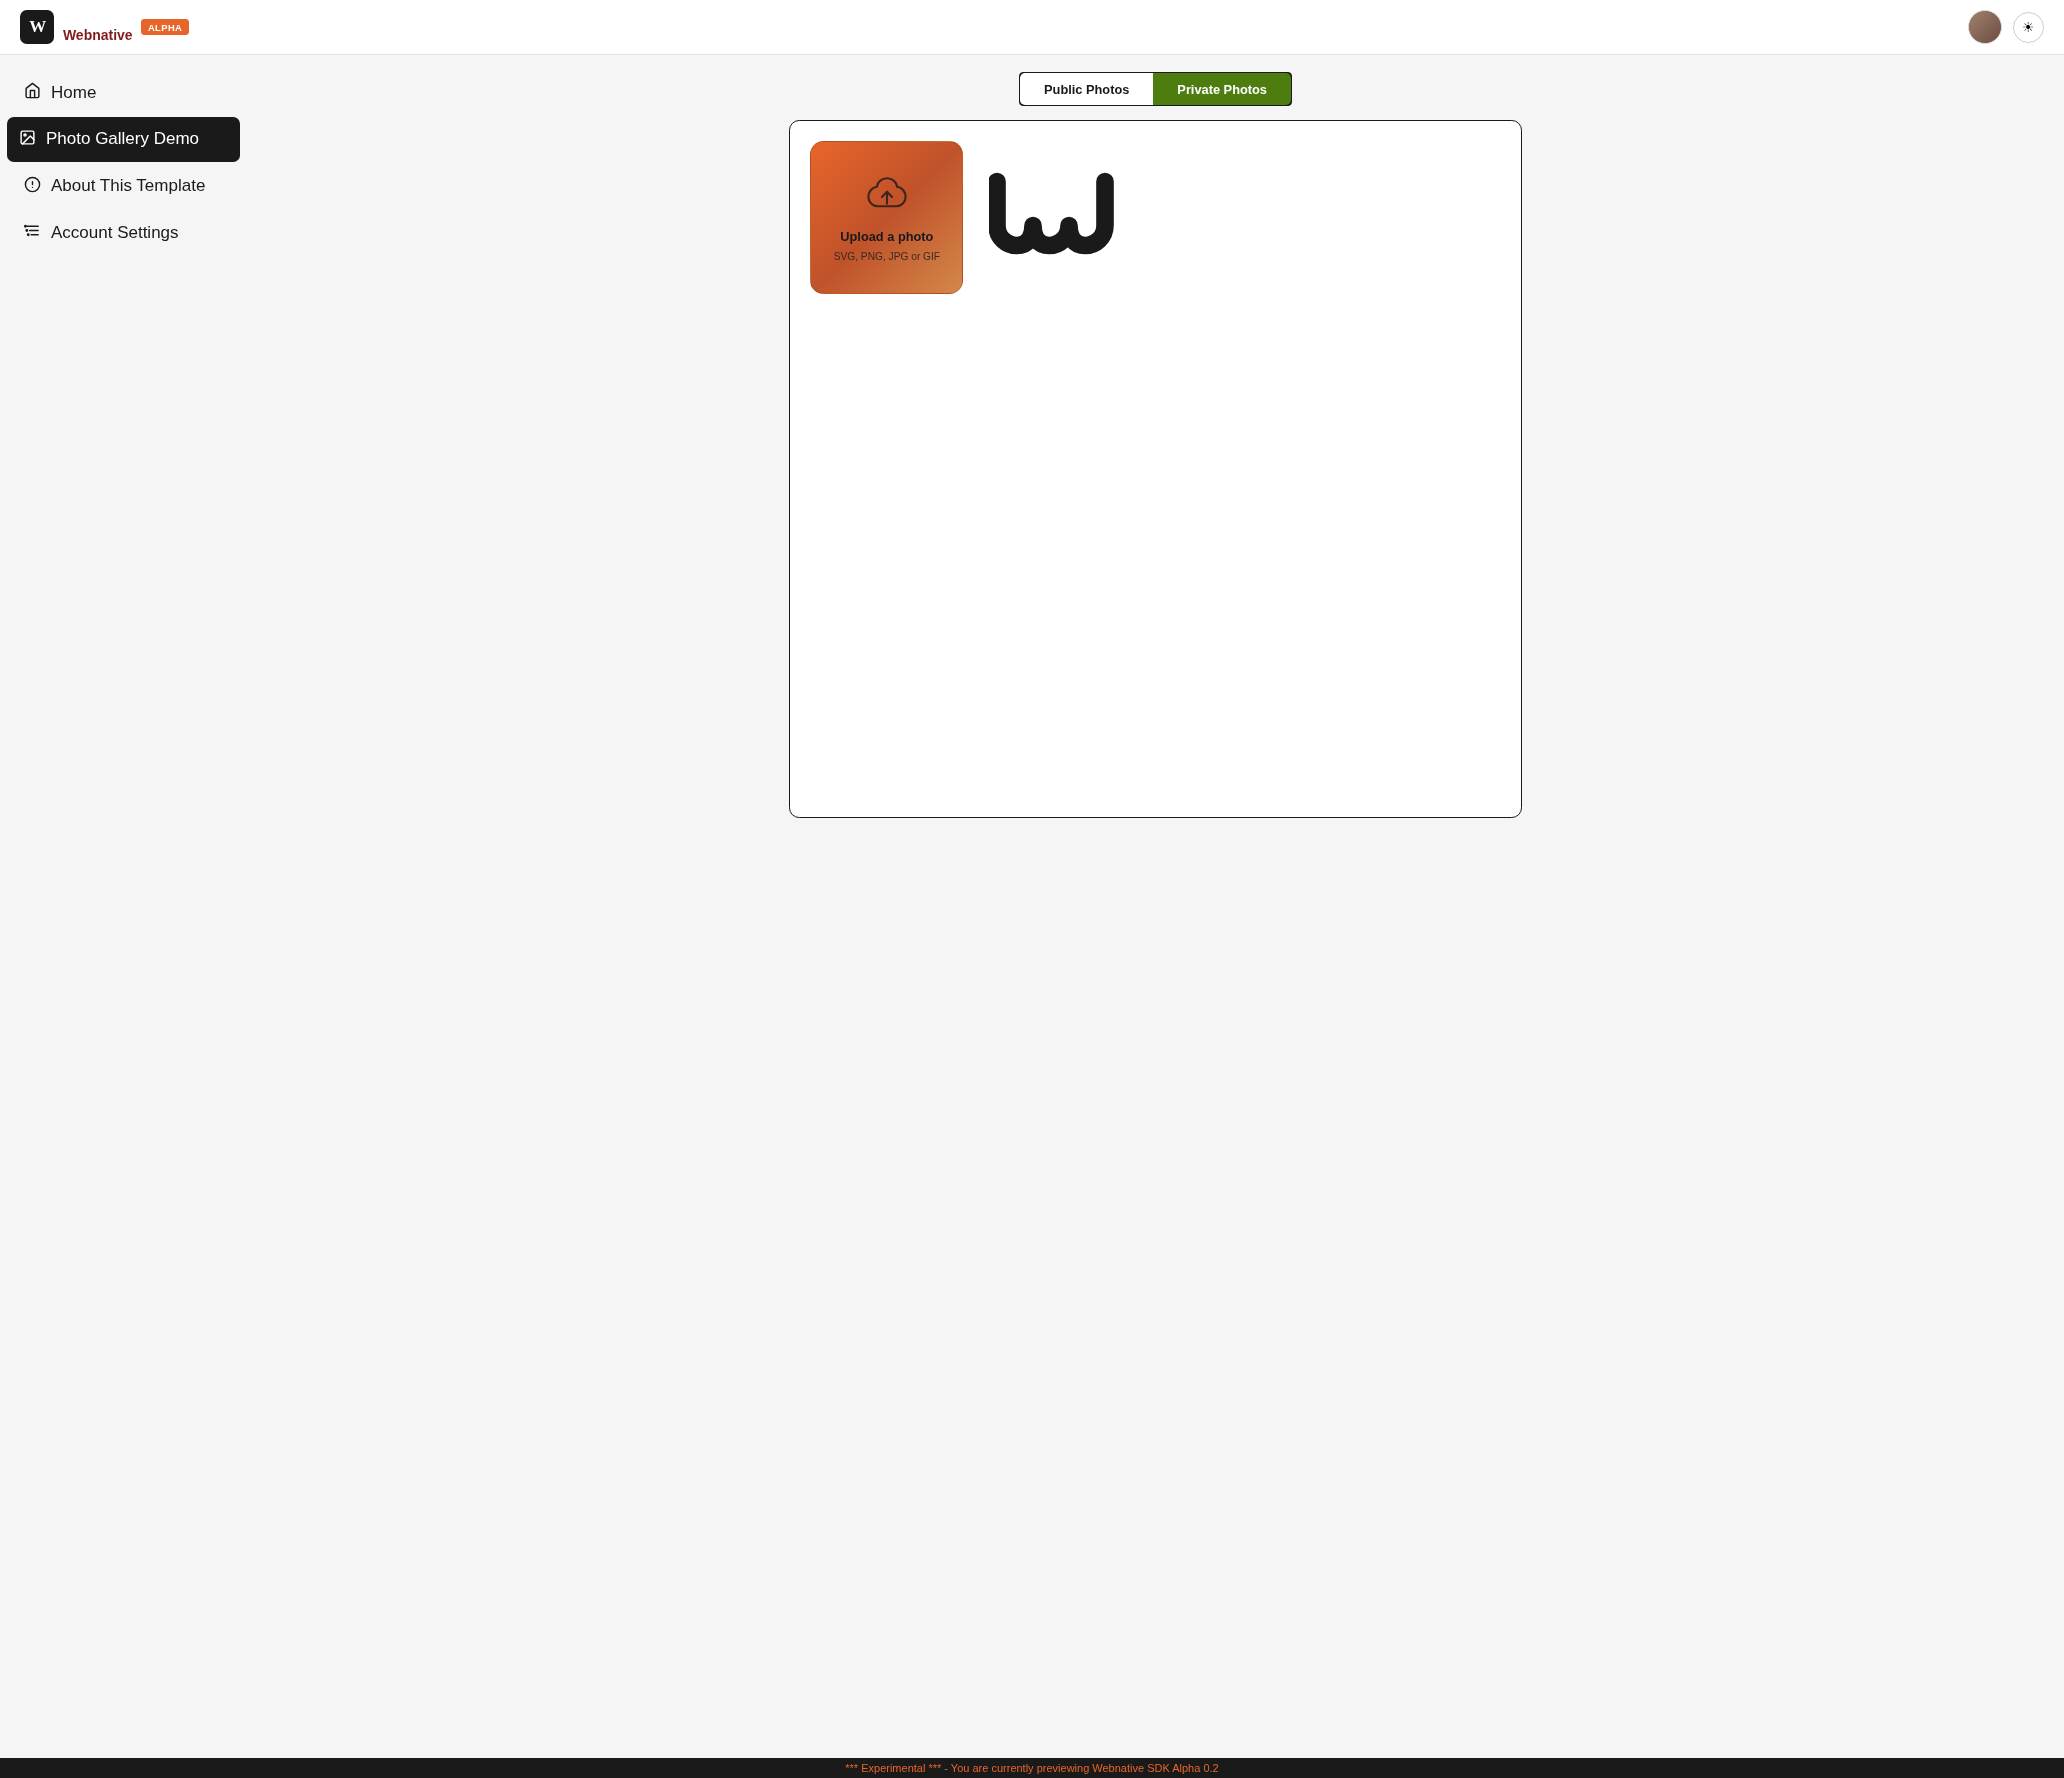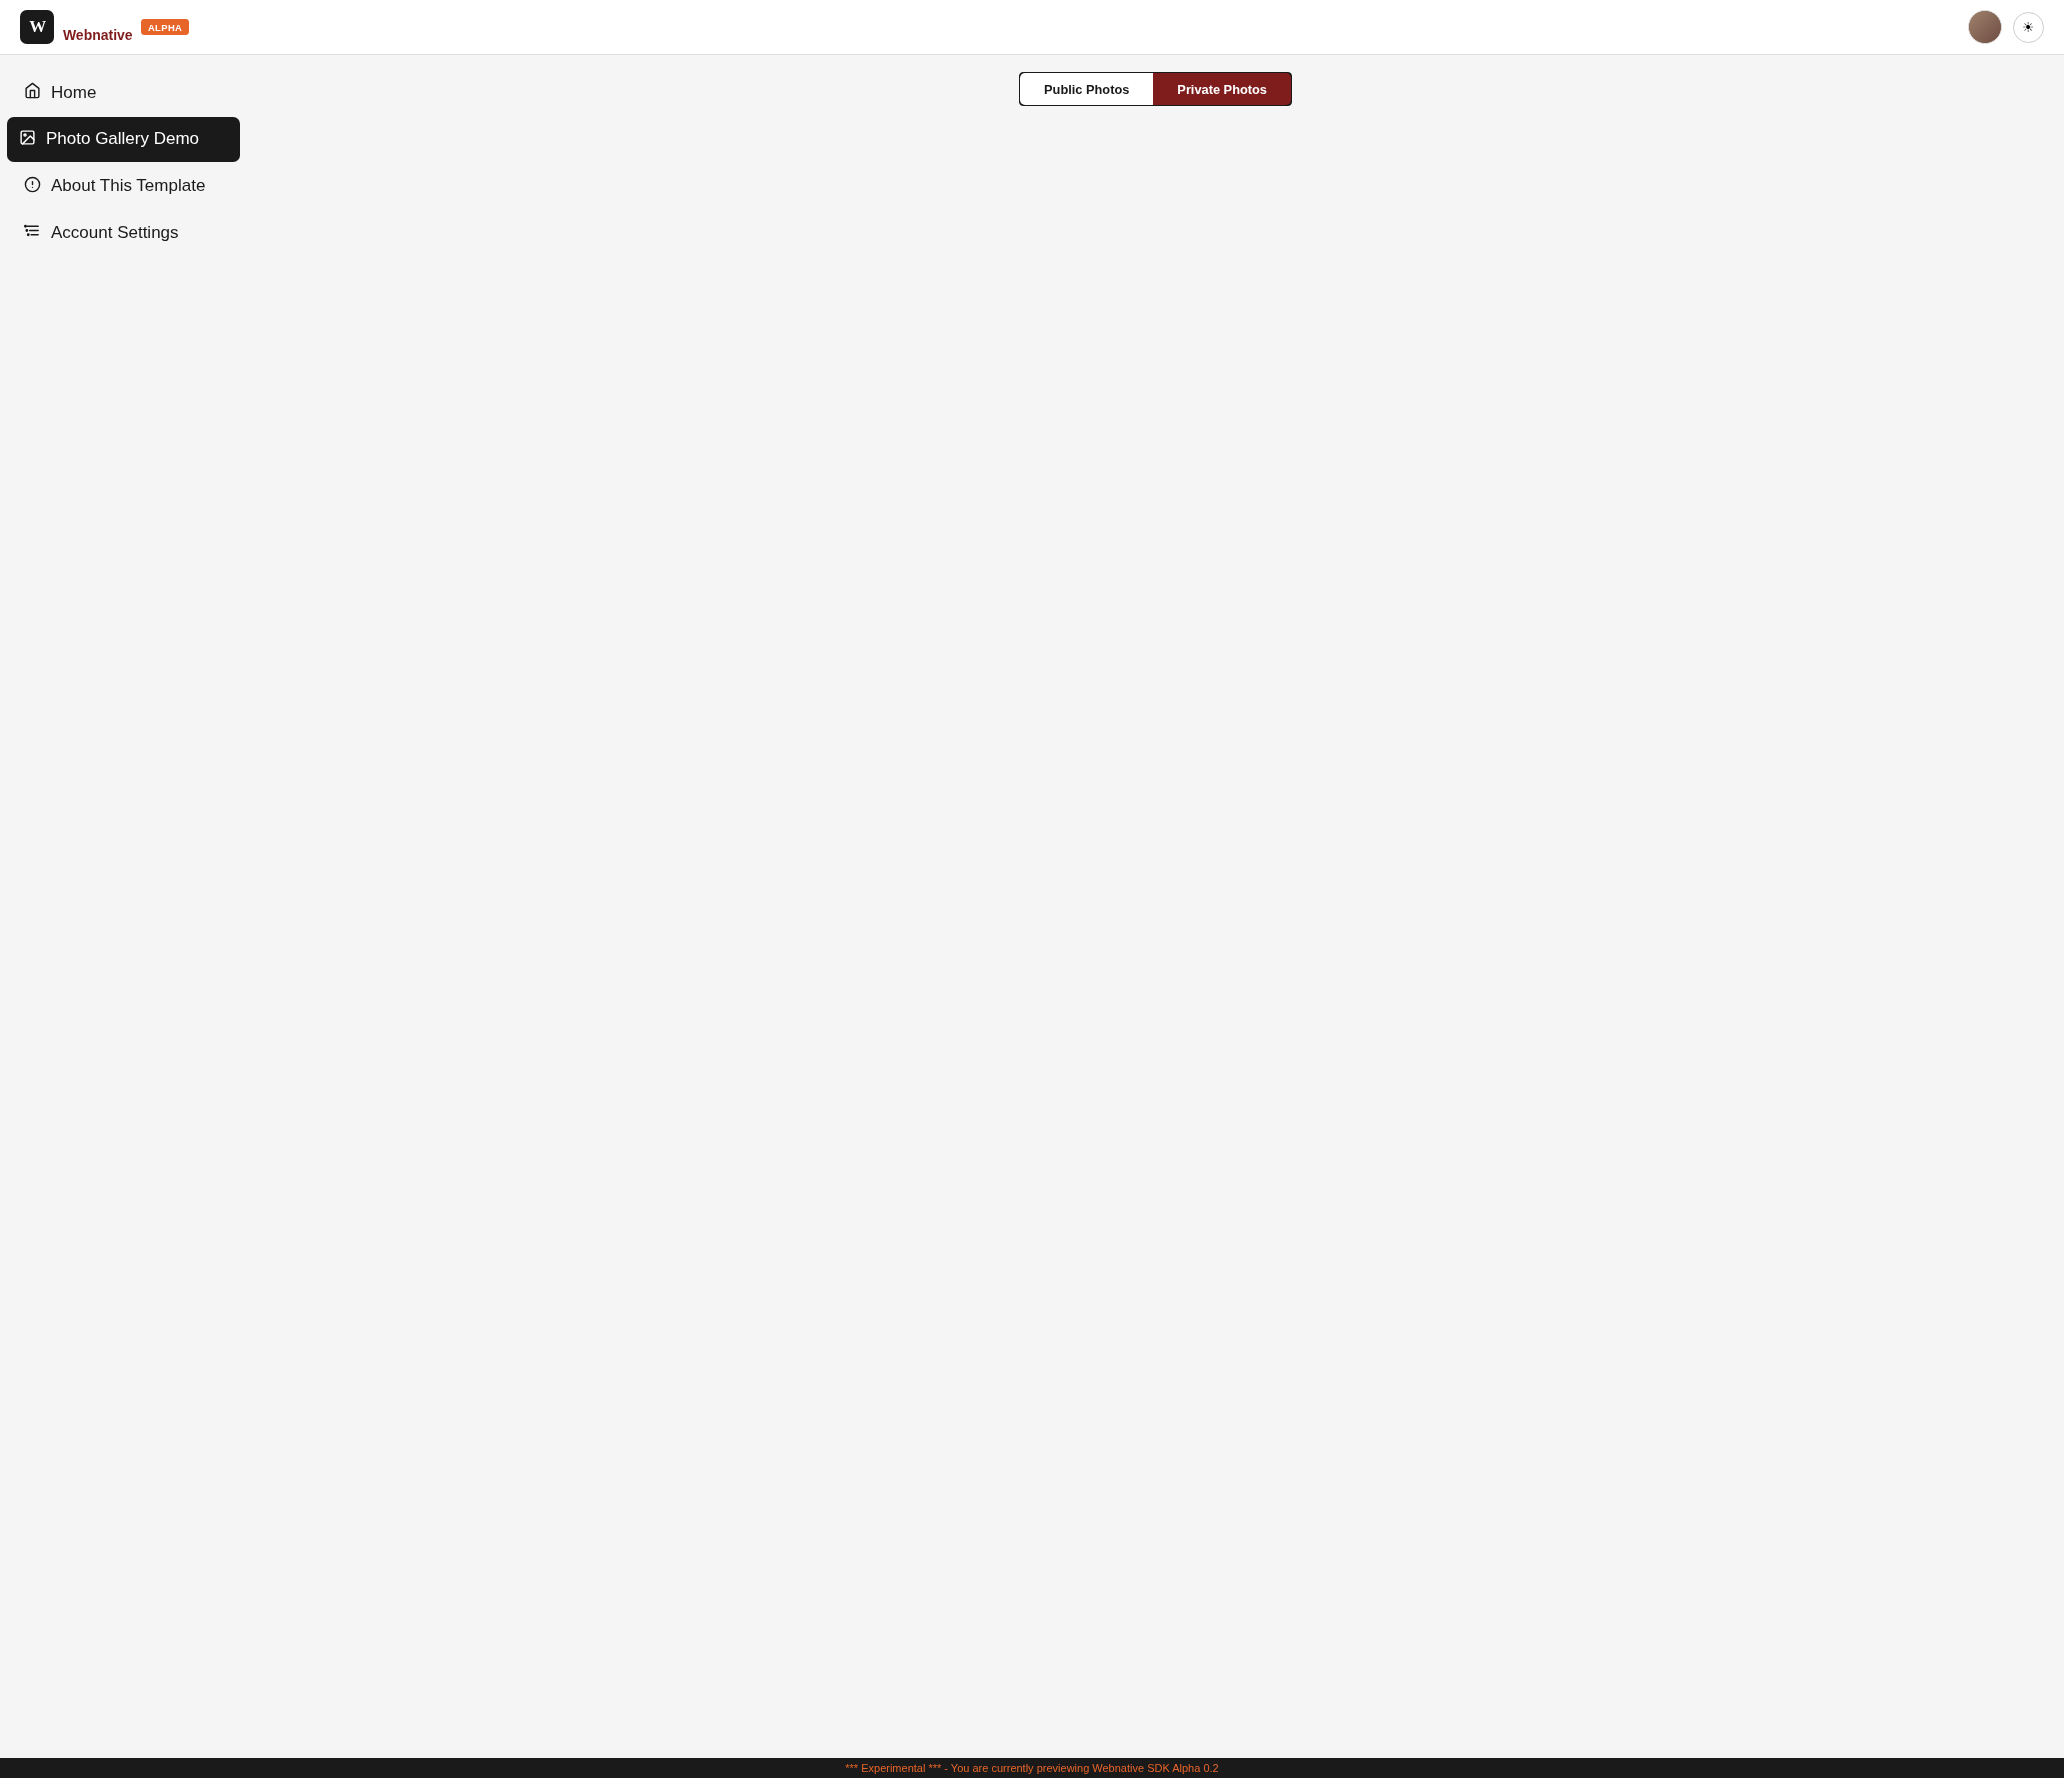--- a/index.html
+++ b/index.html
@@ -147,21 +147,21 @@
       border-radius: 4px;
       overflow: hidden;
       margin-bottom: 13.6px;
       background: #1a1a1a;
     }
     .tab {
       padding: 8.5px 24px;
       font-size: 12.8px;
       font-weight: 600;
       cursor: pointer;
-      background: #7f1d1d;
+      background: #4d7c0f;
       color: #fff;
       border: none;
       outline: none;
     }
     .tab.active {
       background: #fff;
       color: #1a1a1a;
     }
     .tab:first-child {
       border-radius: 5.1px 0 0 5.1px;
@@ -316,20 +316,46 @@
     </div>
   </aside>
 
   <main class="content">
 
     <div class="tabs-container">
       <button class="tab active">Public Photos</button>
       <button class="tab">Private Photos</button>
     </div>
 
+    <div class="gallery-box">
+      <div class="gallery-grid">
+
+        <div class="upload-card">
+          <div class="upload-card-inner">
+            <div class="upload-icon">
+              <svg width="44" height="41" viewBox="0 0 52 48" fill="none">
+                <path d="M26 6 C20 6 15 10 14 16 C8 17 4 22 4 28 C4 34 9 39 15 39 L37 39 C43 39 48 34 48 28 C48 22 44 17 38 16 C37 10 32 6 26 6Z" stroke="#1a1a1a" stroke-width="2.5" fill="none"></path>
+                <line x1="26" y1="22" x2="26" y2="36" stroke="#1a1a1a" stroke-width="2.5" stroke-linecap="round"></line>
+                <polyline points="20,28 26,22 32,28" stroke="#1a1a1a" stroke-width="2.5" stroke-linecap="round" stroke-linejoin="round" fill="none"></polyline>
+              </svg>
+            </div>
+            <span class="upload-title">Upload a photo</span>
+            <span class="upload-subtitle">SVG, PNG, JPG or GIF</span>
+          </div>
+        </div>
+
+        <div class="gallery-logo-item">
+          <svg class="wn-logo-svg" viewBox="0 0 160 130" fill="none" xmlns="http://www.w3.org/2000/svg">
+
+            <path d="M10 20 C10 20 10 65 10 75 C10 90 22 100 35 100 C48 100 55 90 55 75 C55 90 62 100 75 100 C88 100 100 90 100 75 C100 90 107 100 120 100 C133 100 145 90 145 75 C145 65 145 20 145 20" stroke="#1a1a1a" stroke-width="22" stroke-linecap="round" stroke-linejoin="round" fill="none"></path>
+          </svg>
+        </div>
+
+      </div>
+    </div>
 
   </main>
 </div>
 
 <footer class="footer">
   <span>*** Experimental *** - You are currently previewing Webnative SDK Alpha 0.2</span>
 </footer>
 
 
 </body></html>

